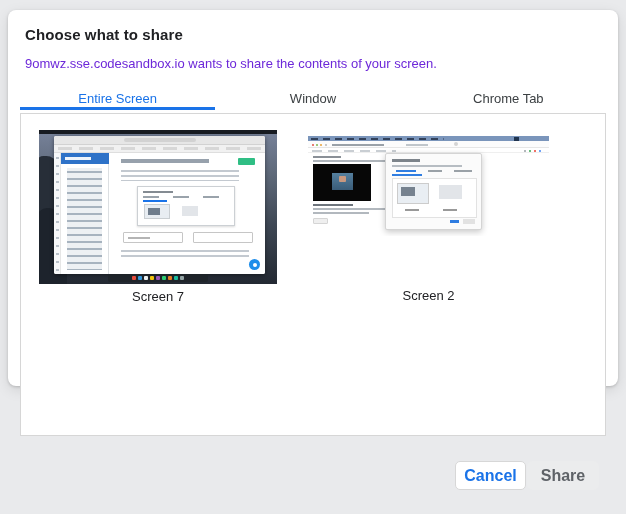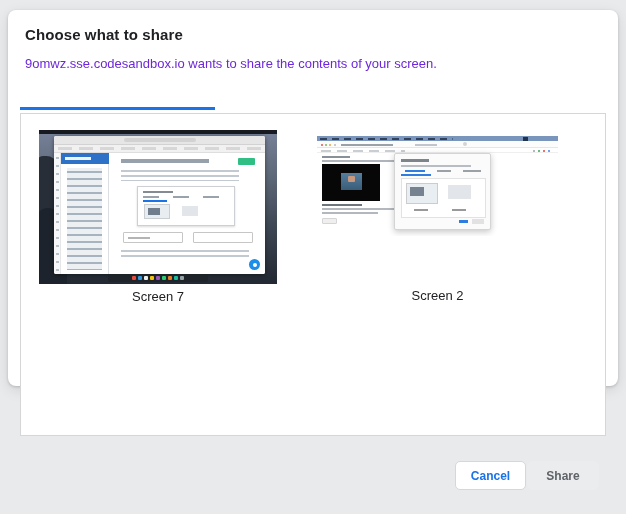--- a/index.html
+++ b/index.html
@@ -122,32 +122,37 @@
   .s2-rt1 { left:4px; top:4px; width:32px; height:21px; background:#e9eef3; border:1px solid #ccc; }
   .s2-rt1::after { content:""; position:absolute; left:3px; top:3px; width:14px; height:9px; background:#76828f; }
   .s2-rt2 { left:46px; top:6px; width:23px; height:14px; background:#e2e5e9; }
   .s2-rl1 { left:12px; top:30px; width:14px; height:2px; background:#999; }
   .s2-rl2 { left:50px; top:30px; width:14px; height:2px; background:#999; }
   .s2-rb1 { right:22px; bottom:6px; width:9px; height:3px; background:#2f7de1; }
   .s2-rb2 { right:6px; bottom:5px; width:12px; height:5px; background:#e2e2e2; }
 
   
   .btn { position:absolute; height:29px; border-radius:5px; font-family:"Liberation Sans",sans-serif;
-         font-size:12px; font-weight:600; cursor:pointer; display:flex; align-items:center; justify-content:center; }
+         font-size:16px; font-weight:600; cursor:pointer; display:flex; align-items:center; justify-content:center; }
   .btn-cancel { left:447px; top:451px; width:71px; background:#fff; border:1px solid #d7d7d7; color:#1a73e8; }
   .btn-share  { left:519px; top:451px; width:72px; background:#ebeced; border:1px solid #ebeced; color:#5f6368; }
 </style>
 </head>
 <body>
 
 <div class="dialog">
 
   <div class="abs dlg-title">Choose what to share</div>
   <div class="abs dlg-subtitle">9omwz.sse.codesandbox.io wants to share the contents of your screen.</div>
 
+  <div class="abs tabs">
+    <div class="tab active">Entire Screen</div>
+    <div class="tab">Window</div>
+    <div class="tab">Chrome Tab</div>
+  </div>
   <div class="abs tab-underline"></div>
 
   <div class="abs panel">
 
     <div class="tile" style="left:18px;top:16px;width:238px;height:174px;">
       <div class="s1">
         <div class="abs s1-menubar"></div>
         <div class="abs s1-rock1"></div>
         <div class="abs s1-rock2"></div>
         <div class="abs s1-win">
@@ -185,21 +190,21 @@
           <span style="background:#9b59b6"></span>
           <span style="background:#2ecc71"></span>
           <span style="background:#e67e22"></span>
           <span style="background:#1abc9c"></span>
           <span style="background:#95a5a6"></span>
         </div>
       </div>
       <div class="tile-label" style="top:159px;">Screen 7</div>
     </div>
 
-    <div class="tile" style="left:296px;top:22px;width:241px;height:168px;">
+    <div class="tile" style="left:287px;top:22px;width:241px;height:168px;">
       <div class="s2">
         <div class="abs s2-menubar"></div>
         <div class="abs s2-toolbar">
           <div class="abs s2-dots"></div>
           <div class="abs s2-tabdash"></div>
           <div class="abs s2-addrdash"></div>
           <div class="abs s2-circle"></div>
         </div>
         <div class="abs s2-bm"></div>
         <div class="abs s2-t1"></div>

